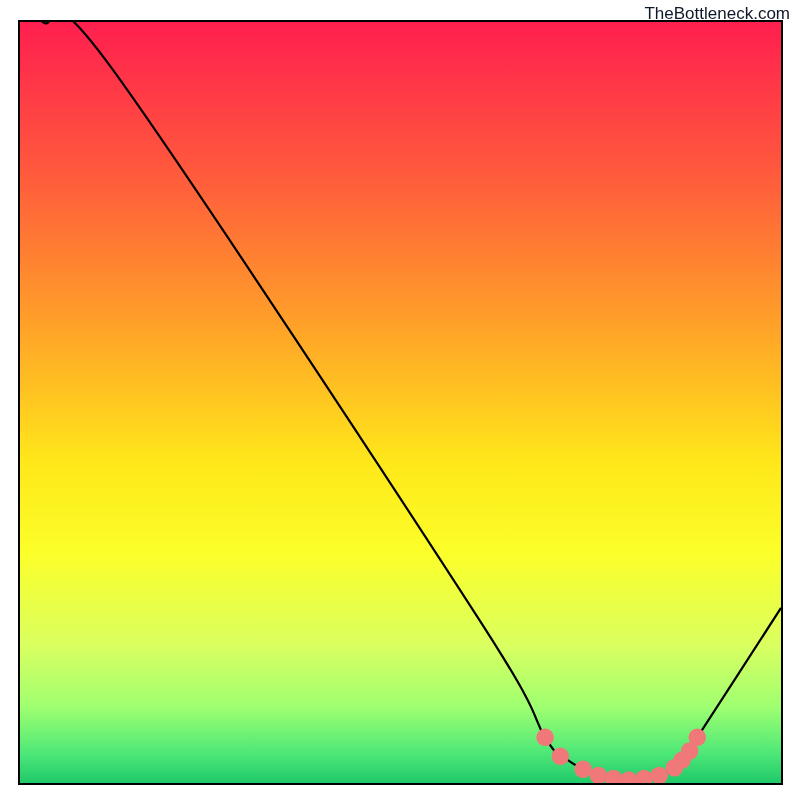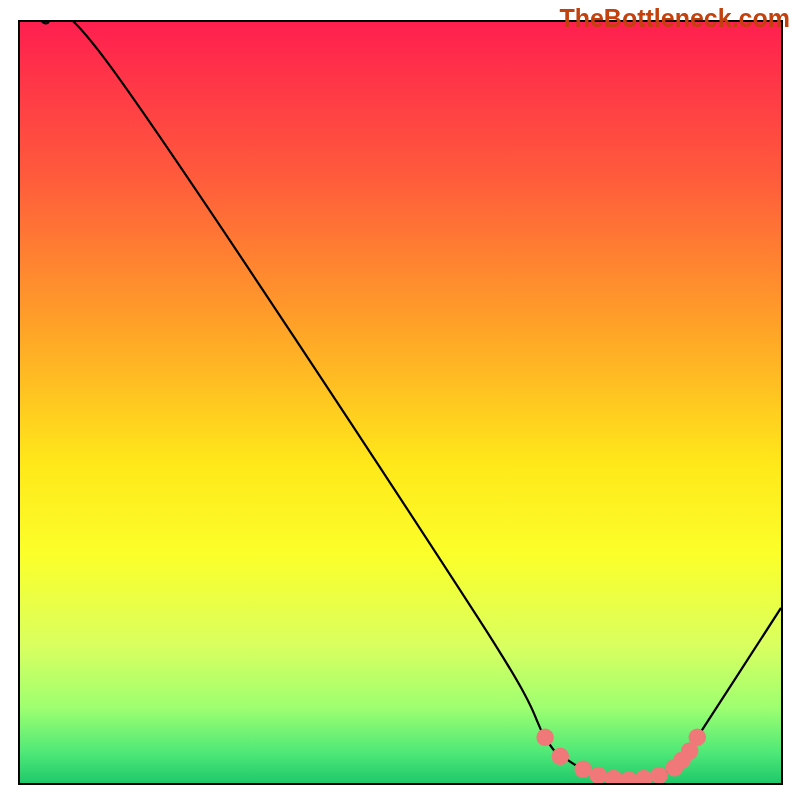--- a/index.html
+++ b/index.html
@@ -8,23 +8,23 @@
     width: 800px;
     height: 800px;
     background: #ffffff;
     font-family: Arial, sans-serif;
     position: relative;
   }
   .watermark {
     position: absolute;
     top: 4px;
     right: 10px;
-    color: #c2410c;
-    font-size: 25px;
-    font-weight: 700;
+    color: #0f172a;
+    font-size: 17px;
+    font-weight: 400;
     z-index: 10;
   }
   .plot-area {
     position: absolute;
     left: 18px;
     top: 20px;
     width: 765px;
     height: 765px;
     border: 2.5px solid #000;
     box-sizing: border-box;

